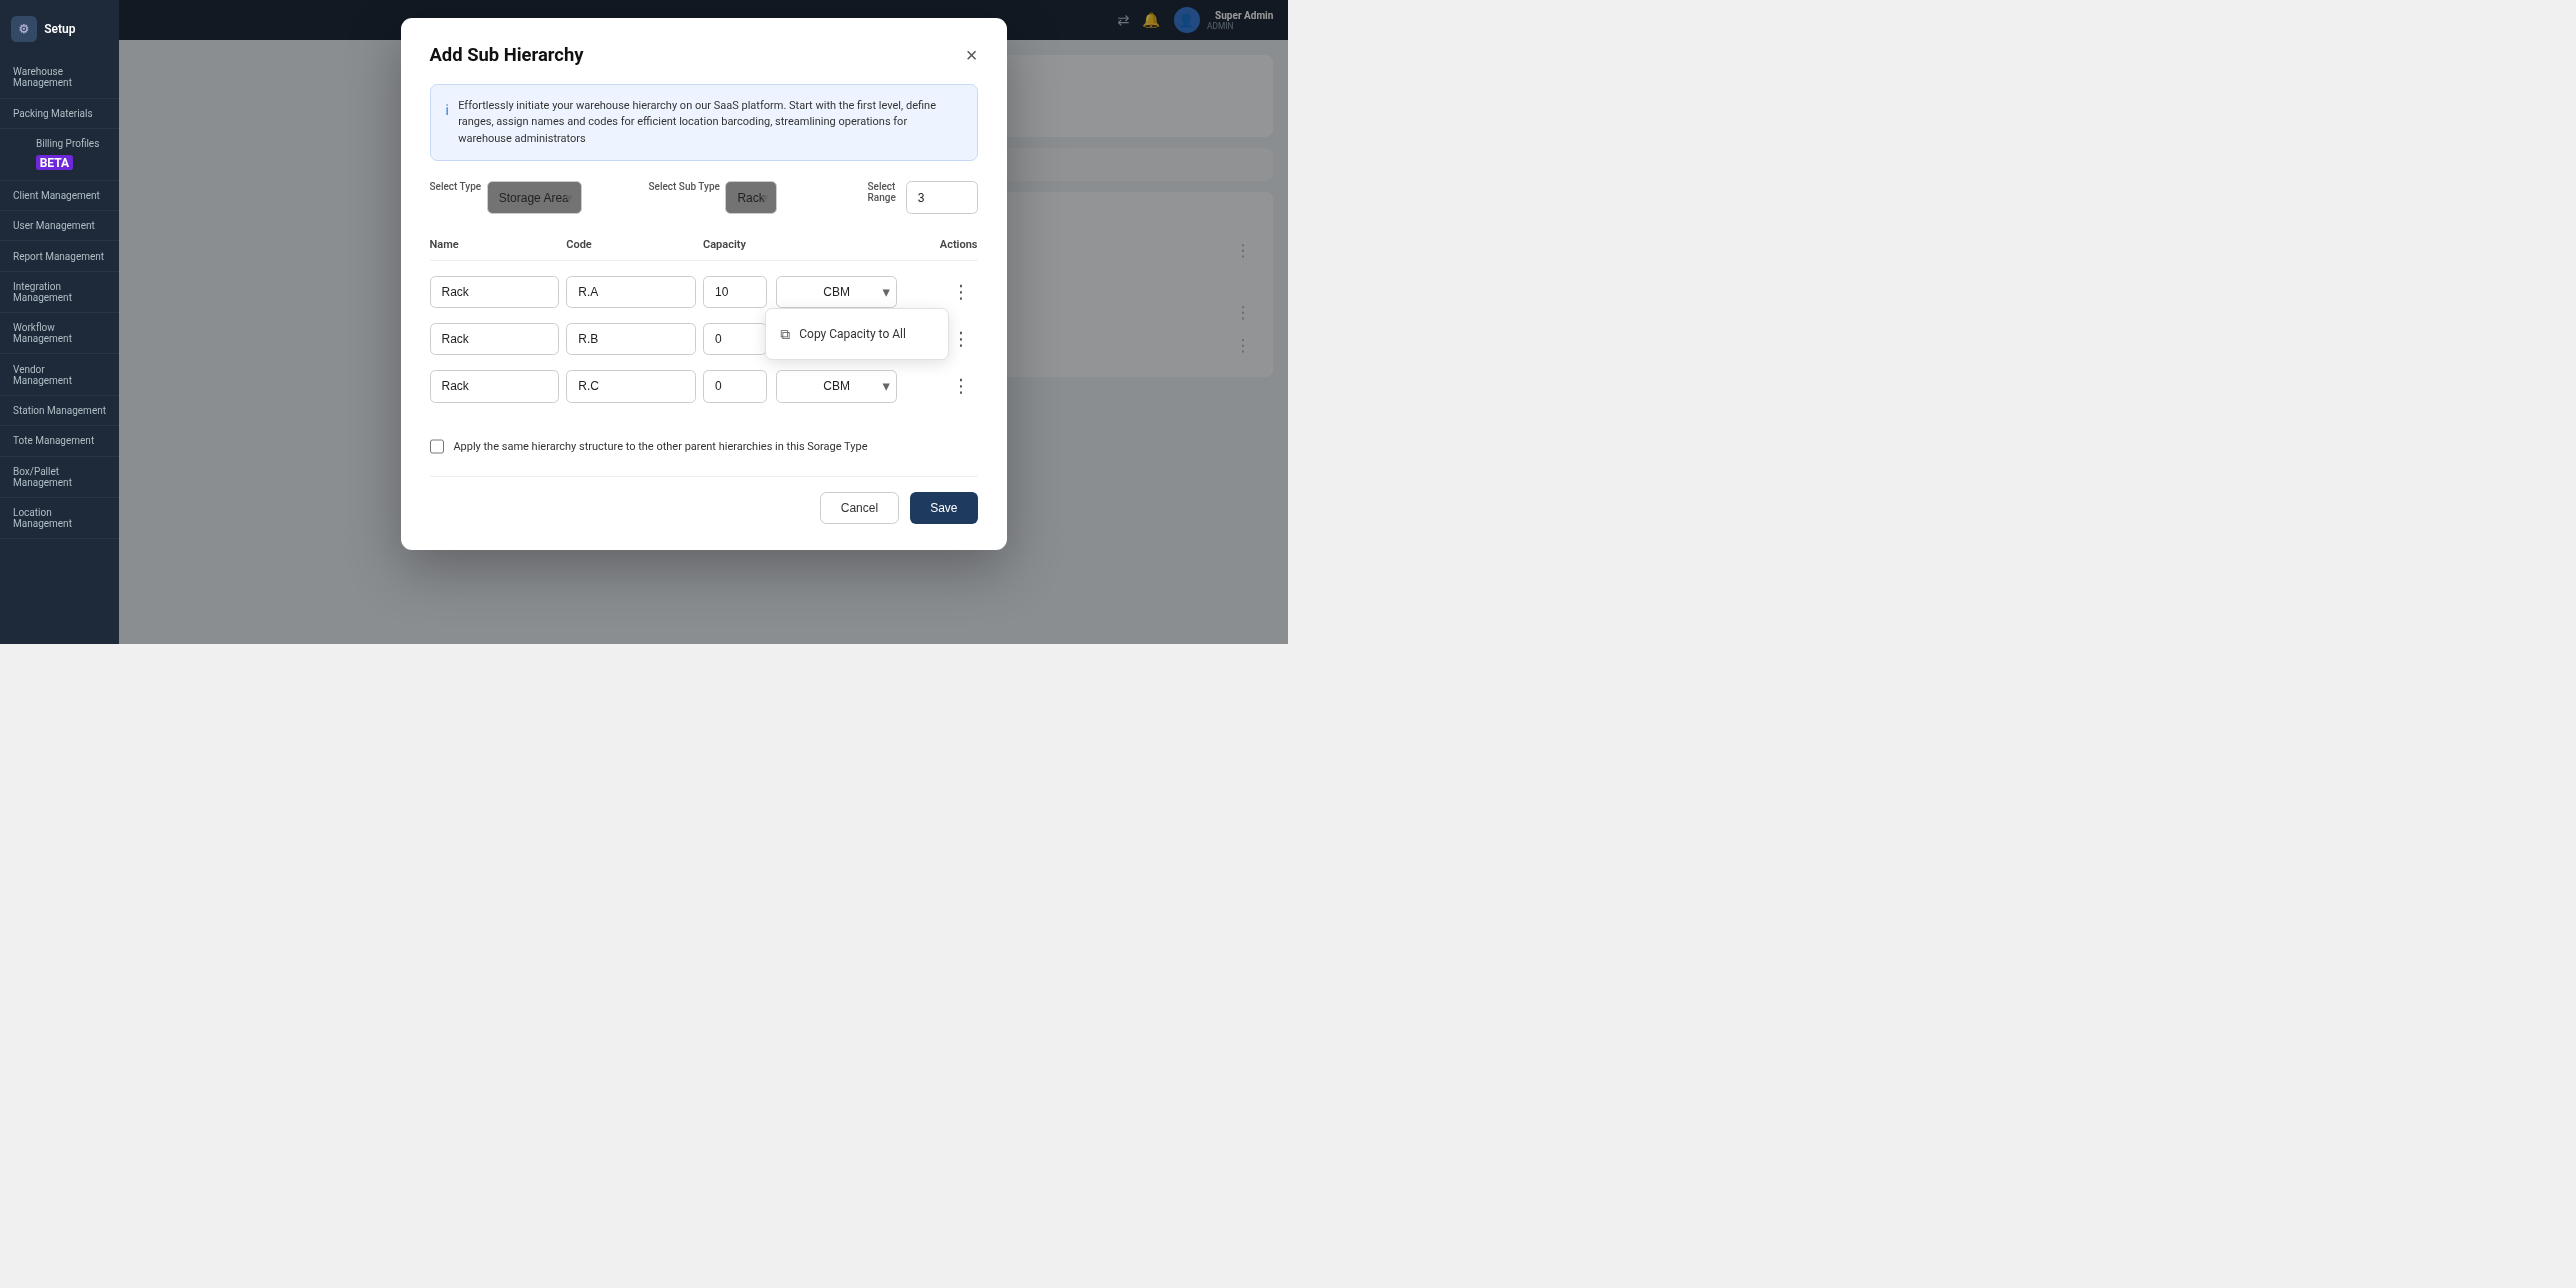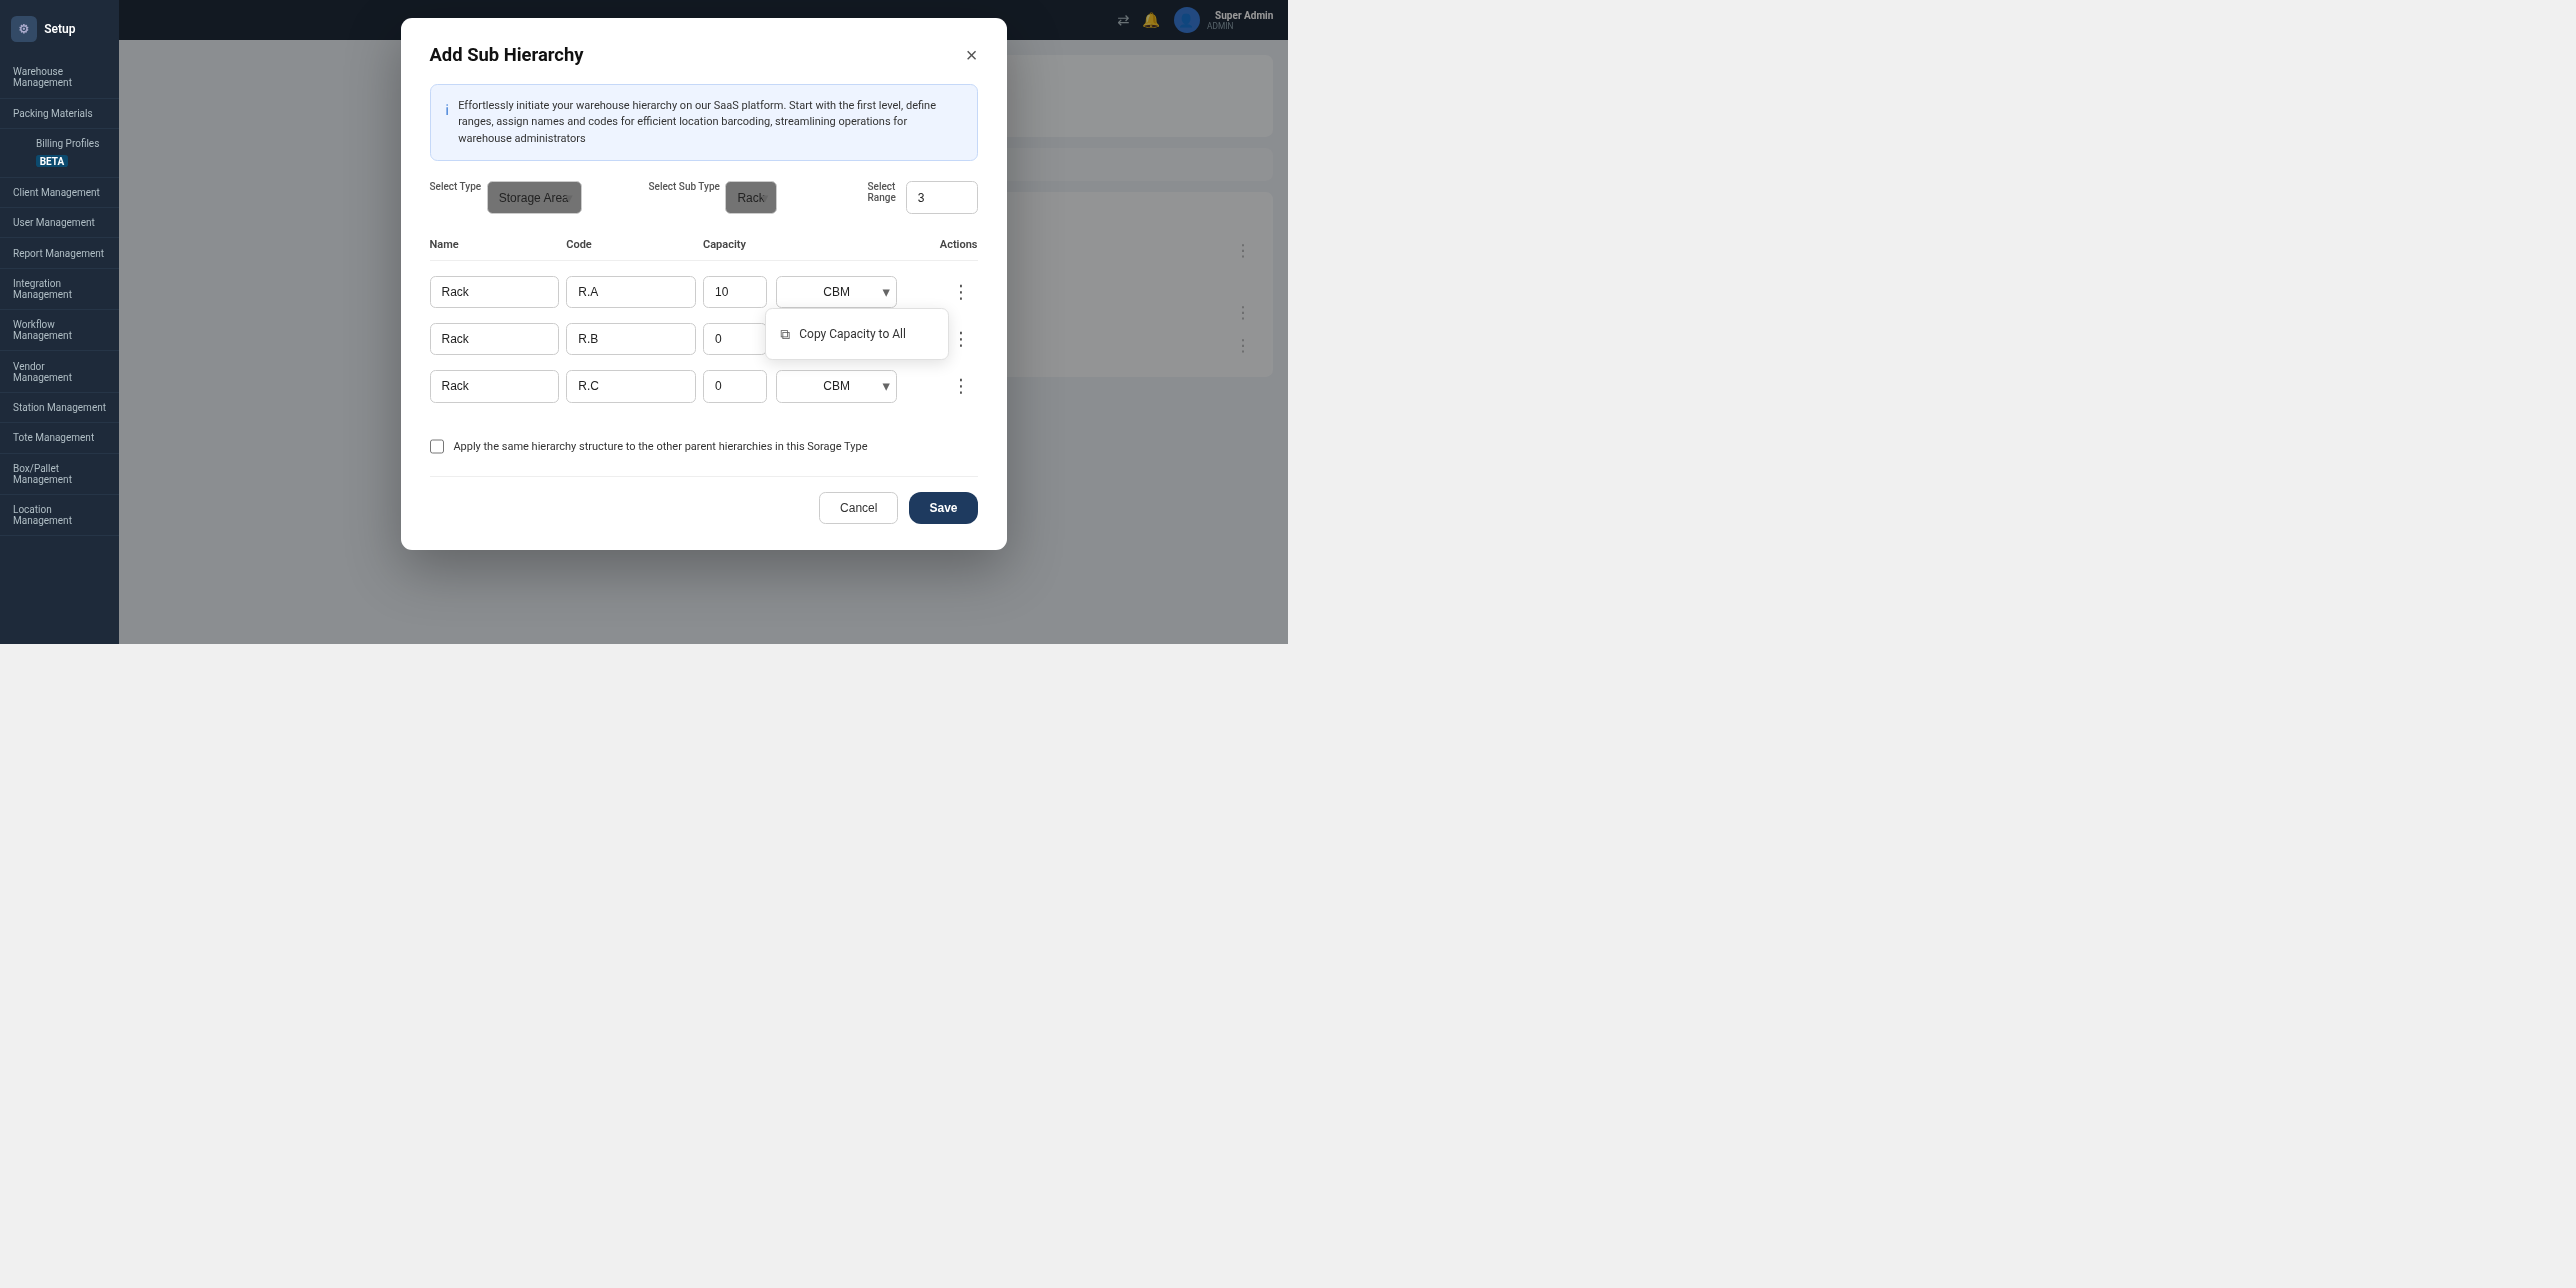--- a/index.html
+++ b/index.html
@@ -50,23 +50,23 @@
       border-bottom: 0.9px solid #263547;
     }
     .sidebar-item.billing {
       display: flex;
       align-items: center;
       gap: 5.5px;
       flex-wrap: wrap;
       padding-left: 36px;
     }
     .beta-badge {
-      background: #0c4a6e;
+      background: #6d28d9;
       color: #fff;
-      font-size: 10px;
+      font-size: 12px;
       padding: 0.9px 3.7px;
       border-radius: 2.8px;
       font-weight: 700;
     }
 
     
     .main-area {
       flex: 1;
       position: relative;
       background: #e8edf2;
@@ -404,26 +404,26 @@
       border-radius: 6.4px;
       background: #fff;
       font-size: 12px;
       color: #333;
       cursor: pointer;
       font-weight: 500;
     }
     .btn-save {
       padding: 8.3px 20px;
       border: none;
-      border-radius: 12px;
+      border-radius: 6px;
       background: #1e3a5f;
       color: #fff;
       font-size: 12px;
       cursor: pointer;
-      font-weight: 700;
+      font-weight: 400;
     }
   </style>
 </head>
 <body>
 
 <div class="sidebar">
   <div class="sidebar-logo">
     <div class="sidebar-logo-icon">⚙</div>
     <span>Setup</span>
   </div>

